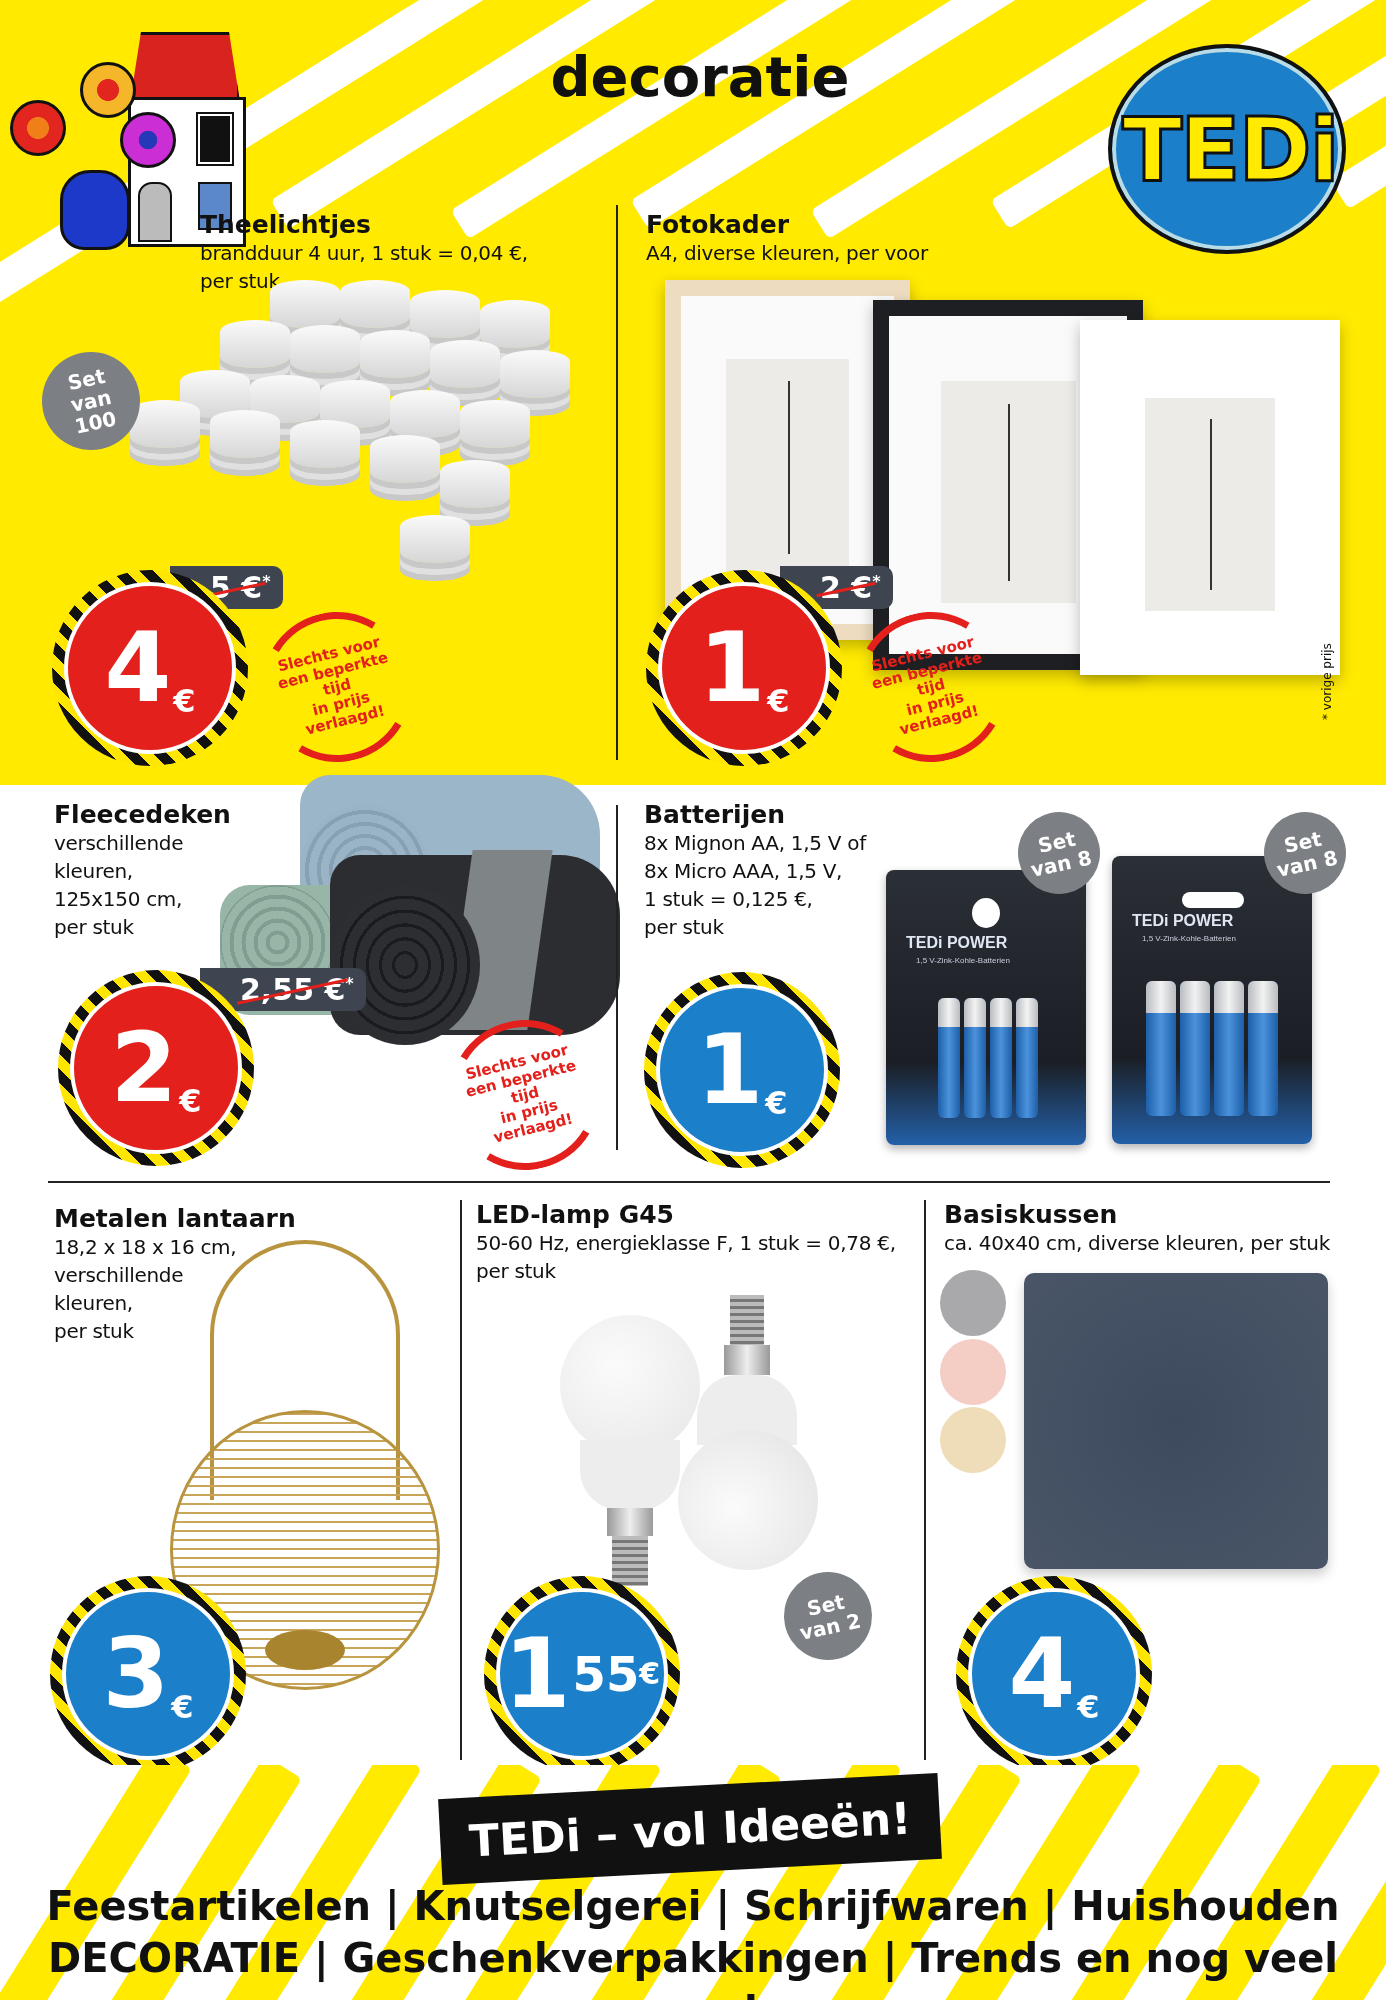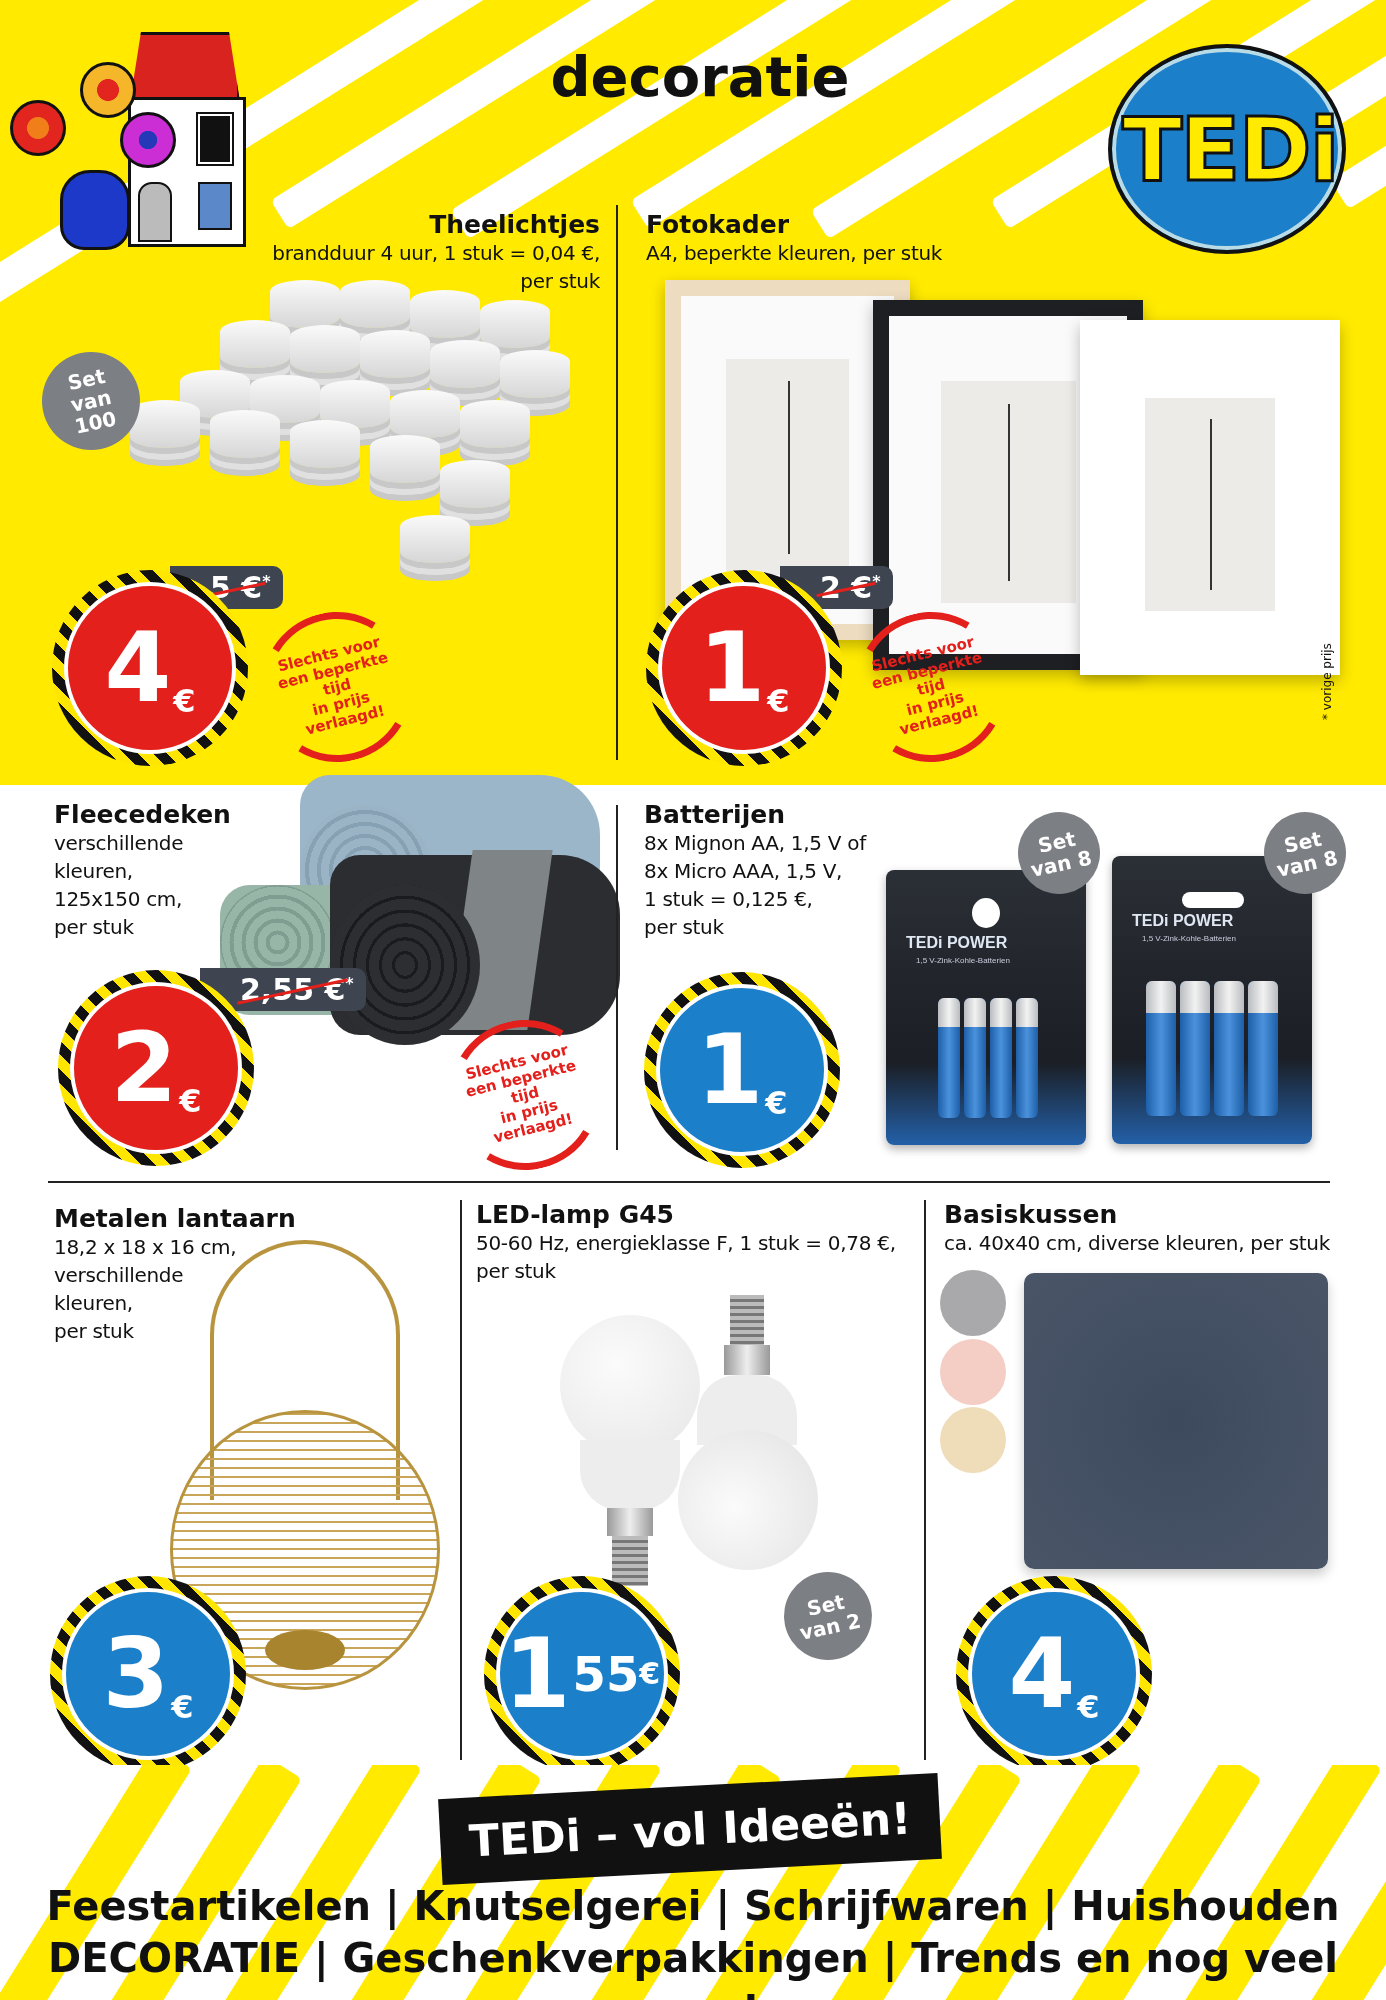--- a/index.html
+++ b/index.html
@@ -82,21 +82,21 @@
 <div class="abs title" style="left:300px; top:45px; width:800px;">
   <div style="font-size:56px; line-height:64px;">decoratie</div>
 </div>
 
 <div class="abs" style="left:1108px; top:44px; width:238px; height:210px; border-radius:50%; background:#1b7fc9; border:4px solid #111; box-shadow: inset 0 0 0 4px #b9dbe6;">
   <div style="position:absolute; left:-22px; top:50px; width:280px; text-align:center; font-family:'DejaVu Sans',sans-serif; font-weight:bold; font-size:88px; color:#ffea00; letter-spacing:-2px; -webkit-text-stroke: 3px #111;">TEDi</div>
 </div>
 
 <div class="abs vline" style="left:616px; top:205px; height:555px;"></div>
 
-<div class="abs" style="left:200px; top:210px; width:400px; text-align:right;">
+<div class="abs" style="left:200px; top:210px; width:400px; text-align:left;">
   <div class="prod-title">Theelichtjes</div>
   <div class="prod-desc">brandduur 4 uur, 1 stuk = 0,04 €,</div>
   <div class="prod-desc">per stuk</div>
 </div>
 <div class="abs" style="left:120px; top:270px; width:480px; height:320px;">
   <div class="candle" style="left:150px; top:10px;"></div>
   <div class="candle" style="left:220px; top:10px;"></div>
   <div class="candle" style="left:290px; top:20px;"></div>
   <div class="candle" style="left:360px; top:30px;"></div>
   <div class="candle" style="left:100px; top:50px;"></div>
@@ -133,21 +133,21 @@
 <div class="abs stamp" style="left:262px; top:612px; width:150px; height:150px;">
   <div>
     <span>Slechts voor</span>
     <span>een beperkte tijd</span>
     <span>in prijs verlaagd!</span>
   </div>
 </div>
 
 <div class="abs" style="left:646px; top:210px; width:500px;">
   <div class="prod-title">Fotokader</div>
-  <div class="prod-desc">A4, beperkte kleuren, per stuk</div>
+  <div class="prod-desc">A4, diverse kleuren, per voor</div>
 </div>
 <div class="abs" style="left:665px; top:278px; width:680px; height:420px;">
   <div class="frame" style="left:0; top:2px; width:245px; height:360px; background:#eddcc0;">
       <div class="mat"></div>
       <div class="art">
         <div class="plant"></div>
       </div>
     </div>
   <div class="frame" style="left:208px; top:22px; width:270px; height:370px; background:#1e1f22;">
       <div class="mat"></div>

